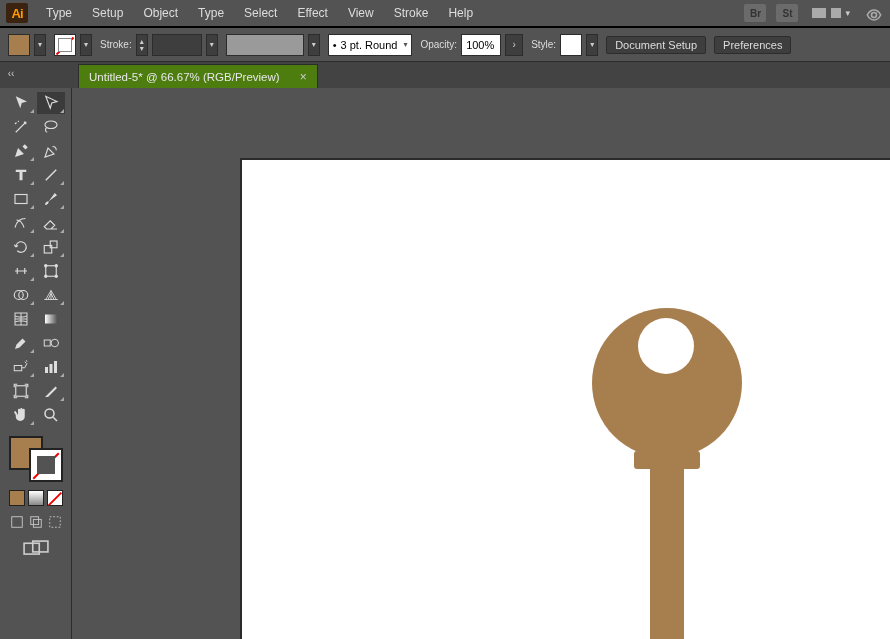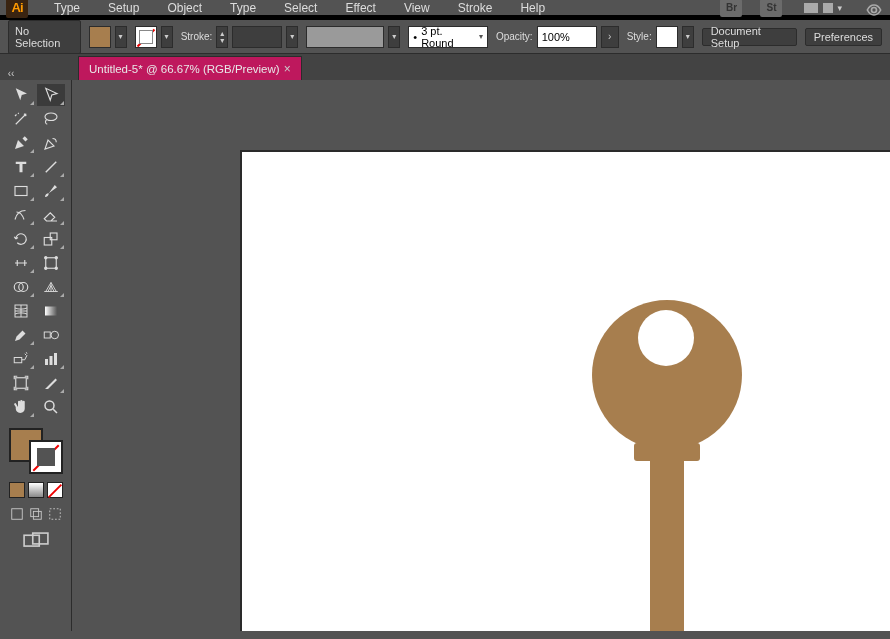--- a/index.html
+++ b/index.html
@@ -1,19 +1,19 @@
 <!DOCTYPE html>
 <html><head>
 <meta charset="utf-8">
 <style>
 * { margin: 0; padding: 0; box-sizing: border-box; font-family: "Segoe UI", Arial, sans-serif; }
 body { background: #535353; width: 890px; height: 639px; overflow: hidden; color: #ddd; font-size: 12px; }
 
 
-.menubar { height: 20px; background: #535353; display: flex; align-items: center; padding: 0 6px; gap: 12px; border-bottom: 5px solid #000000; }
+.menubar { height: 28px; background: #535353; display: flex; align-items: center; padding: 0 6px; gap: 4px; border-bottom: 2px solid #000000; }
 .ai-logo { width: 22px; height: 20px; background: #3a2411; color: #ff9a00; font-weight: 700; font-size: 13px; display: flex; align-items: center; justify-content: center; border-radius: 2px; letter-spacing: -1px; margin-right: 6px; }
 .menu-item { padding: 4px 8px; color: #ddd; cursor: pointer; }
 .menubar-spacer { flex: 1; }
 .menu-badge { width: 22px; height: 18px; background: #6b6b6b; color: #333; font-size: 10px; font-weight: 700; display: flex; align-items: center; justify-content: center; border-radius: 2px; margin: 0 3px; }
 .workspace-switcher { display: flex; align-items: center; gap: 3px; margin: 0 6px; }
 .ws-rect { width: 10px; height: 10px; background: #aaa; margin: 0 1px; }
 .ws-rect.big { width: 14px; }
 .ws-chev { font-size: 9px; color: #ccc; }
 .search-tool { width: 20px; height: 16px; margin-left: 4px; }
 
@@ -25,29 +25,29 @@
 .fill-sw { background: #a77e4e; }
 .stroke-sw { background: #fff; position: relative; }
 .stroke-sw::after { content: ""; position: absolute; inset: 3px; background: #fff; border: 1px solid #888; }
 .slash { position: relative; }
 .slash::before { content: ""; position: absolute; left: -2px; right: -2px; top: 50%; border-top: 2px solid #e00; transform: rotate(-45deg); }
 .mini-chev { width: 12px; height: 22px; display: flex; align-items: center; justify-content: center; font-size: 8px; color: #ccc; background: #3e3e3e; border: 1px solid #2c2c2c; }
 .ctrl-label { font-size: 10px; color: #ddd; }
 .ctrl-input { background: #3e3e3e; border: 1px solid #2c2c2c; color: #ddd; height: 22px; padding: 0 4px; font-size: 11px; }
 .dropdown { background: #fff; color: #000; height: 22px; display: flex; align-items: center; padding: 0 4px; border: 1px solid #2c2c2c; font-size: 11px; }
 .dropdown .chev { margin-left: 6px; font-size: 8px; color: #555; }
-.pct-box { background: #fff; color: #000; height: 22px; width: 60px; display: flex; align-items: center; padding: 0 4px; border: 1px solid #2c2c2c; font-size: 11px; }
+.pct-box { background: #fff; color: #000; height: 22px; width: 40px; display: flex; align-items: center; padding: 0 4px; border: 1px solid #2c2c2c; font-size: 11px; }
 .arrow-btn { width: 18px; height: 22px; background: #3e3e3e; border: 1px solid #2c2c2c; display: flex; align-items: center; justify-content: center; font-size: 10px; color: #ccc; }
 .btn { background: #3e3e3e; border: 1px solid #2c2c2c; color: #ddd; height: 18px; padding: 0 8px; font-size: 11px; border-radius: 2px; display: flex; align-items: center; }
 .vp-bar { width: 78px; height: 22px; background: #9a9a9a; border: 1px solid #2c2c2c; }
 
 
 .tabbar { height: 26px; background: #434343; display: flex; align-items: flex-end; padding-left: 78px; }
 .dock-collapse { position: absolute; left: 4px; top: 68px; width: 14px; height: 10px; color: #ccc; font-size: 10px; text-align: center; }
-.doc-tab { background: #be185d; height: 24px; display: flex; align-items: center; padding: 0 10px; gap: 4px; border: 1px solid #2c2c2c; border-bottom: none; font-size: 11.5px; color: #e8e8e8; }
+.doc-tab { background: #4d7c0f; height: 24px; display: flex; align-items: center; padding: 0 10px; gap: 20px; border: 1px solid #2c2c2c; border-bottom: none; font-size: 11.5px; color: #e8e8e8; }
 .doc-tab .close { font-size: 12px; color: #ccc; cursor: pointer; }
 
 
 .mainrow { display: flex; height: calc(639px - 28px - 34px - 26px); }
 
 
 .toolbox { width: 72px; background: #535353; border-right: 1px solid #2c2c2c; display: flex; flex-direction: column; align-items: center; padding: 4px 0; }
 .tool-grid { display: grid; grid-template-columns: 28px 28px; gap: 2px; }
 .tool { width: 28px; height: 22px; display: flex; align-items: center; justify-content: center; color: #ddd; position: relative; }
 .tool.selected { background: #3b3b3b; }
@@ -105,21 +105,20 @@
   </div>
   <div class="search-tool">
     <svg viewBox="0 0 24 24" fill="none" stroke="#aaa" stroke-width="2">
         <path d="M4 12c4-8 12-8 16 0-4 8-12 8-16 0z"></path>
         <circle cx="12" cy="12" r="3"></circle>
       </svg>
   </div>
 </div>
 
 <div class="controlbar">
-  <div class="sel-label">No Selection</div>
   <div class="ctrl-block">
     <div class="swatch fill-sw"></div>
     <div class="mini-chev">▾</div>
   </div>
   <div class="ctrl-block">
     <div class="swatch stroke-sw slash"></div>
     <div class="mini-chev">▾</div>
   </div>
   <div class="ctrl-block">
     <span class="ctrl-label">Stroke:</span>

